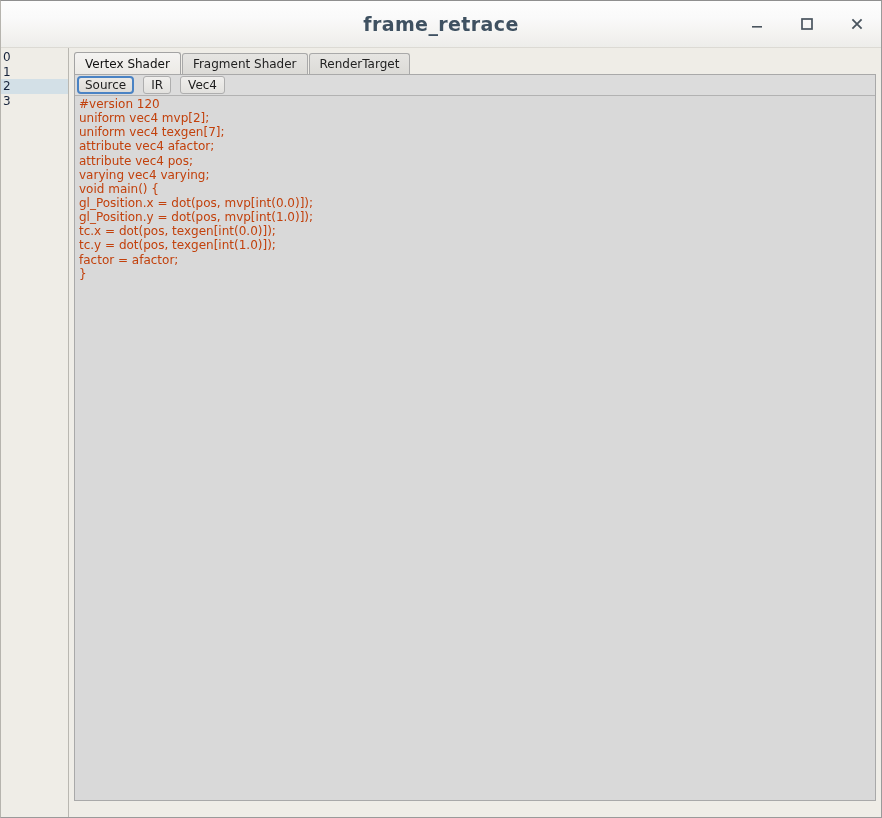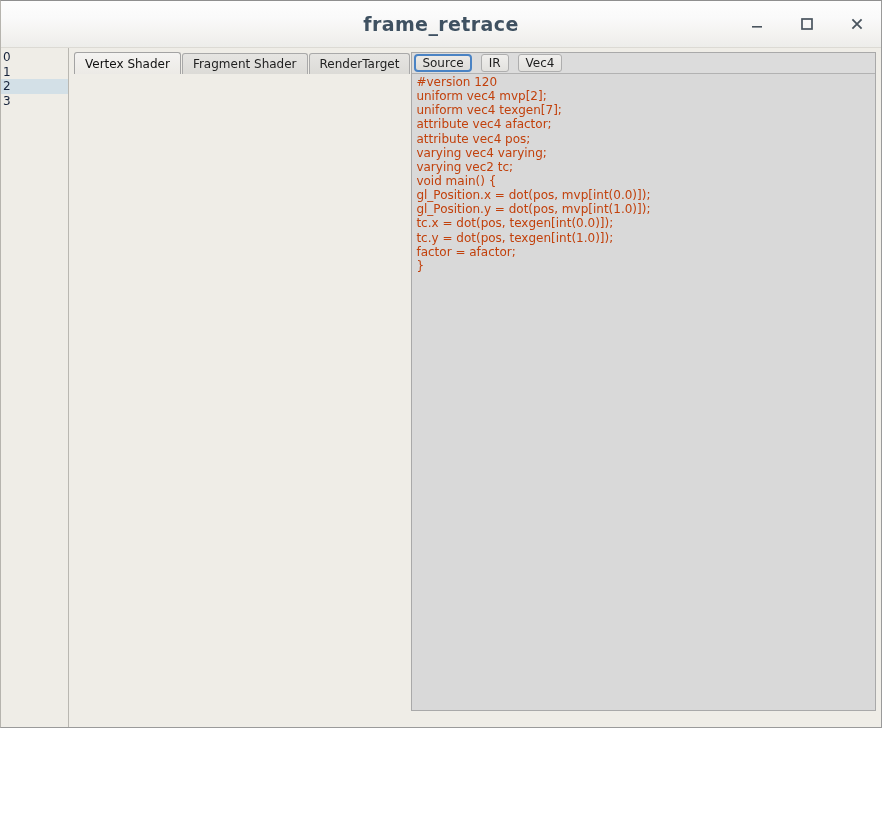--- a/index.html
+++ b/index.html
@@ -12,21 +12,21 @@
     height: 818px;
     overflow: hidden;
     font-family: "DejaVu Sans", "Liberation Sans", sans-serif;
     font-size: 12px;
     color: #1a1a1a;
   }
 
   #app-window {
     position: relative;
     width: 882px;
-    height: 728px;
+    height: 818px;
     box-sizing: border-box;
     background: #EFEDE7;
     border-top: 1px solid #8f8f8f;
     border-left: 1px solid #b6b4ae;
     border-right: 1px solid #9a9a9a;
     border-bottom: 1px solid #9a9a9a;
     display: flex;
     flex-direction: column;
   }
 
@@ -97,21 +97,21 @@
     cursor: default;
   }
   .sidebar-row.selected {
     background: #d3e0e7;
   }
 
   
   #main-panel {
     flex: 1 1 auto;
     display: flex;
-    flex-direction: row;
+    flex-direction: column;
     min-width: 0;
     background: #EFEDE7;
     padding: 4px 5px 16px 5px;
     box-sizing: border-box;
   }
 
   
   #outer-tabbar {
     position: relative;
     height: 22px;
@@ -259,21 +259,20 @@
           <div class="inner-tab">Vec4</div>
         </div>
 
         <div id="source-view">
           <div class="code-line">#version 120</div>
           <div class="code-line">uniform vec4 mvp[2];</div>
           <div class="code-line">uniform vec4 texgen[7];</div>
           <div class="code-line">attribute vec4 afactor;</div>
           <div class="code-line">attribute vec4 pos;</div>
           <div class="code-line">varying vec4 varying;</div>
-          <div class="code-line">varying vec2 tc;</div>
           <div class="code-line">void main() {</div>
           <div class="code-line">gl_Position.x = dot(pos, mvp[int(0.0)]);</div>
           <div class="code-line">gl_Position.y = dot(pos, mvp[int(1.0)]);</div>
           <div class="code-line">tc.x = dot(pos, texgen[int(0.0)]);</div>
           <div class="code-line">tc.y = dot(pos, texgen[int(1.0)]);</div>
           <div class="code-line">factor = afactor;</div>
           <div class="code-line">}</div>
         </div>
 
       </div>

